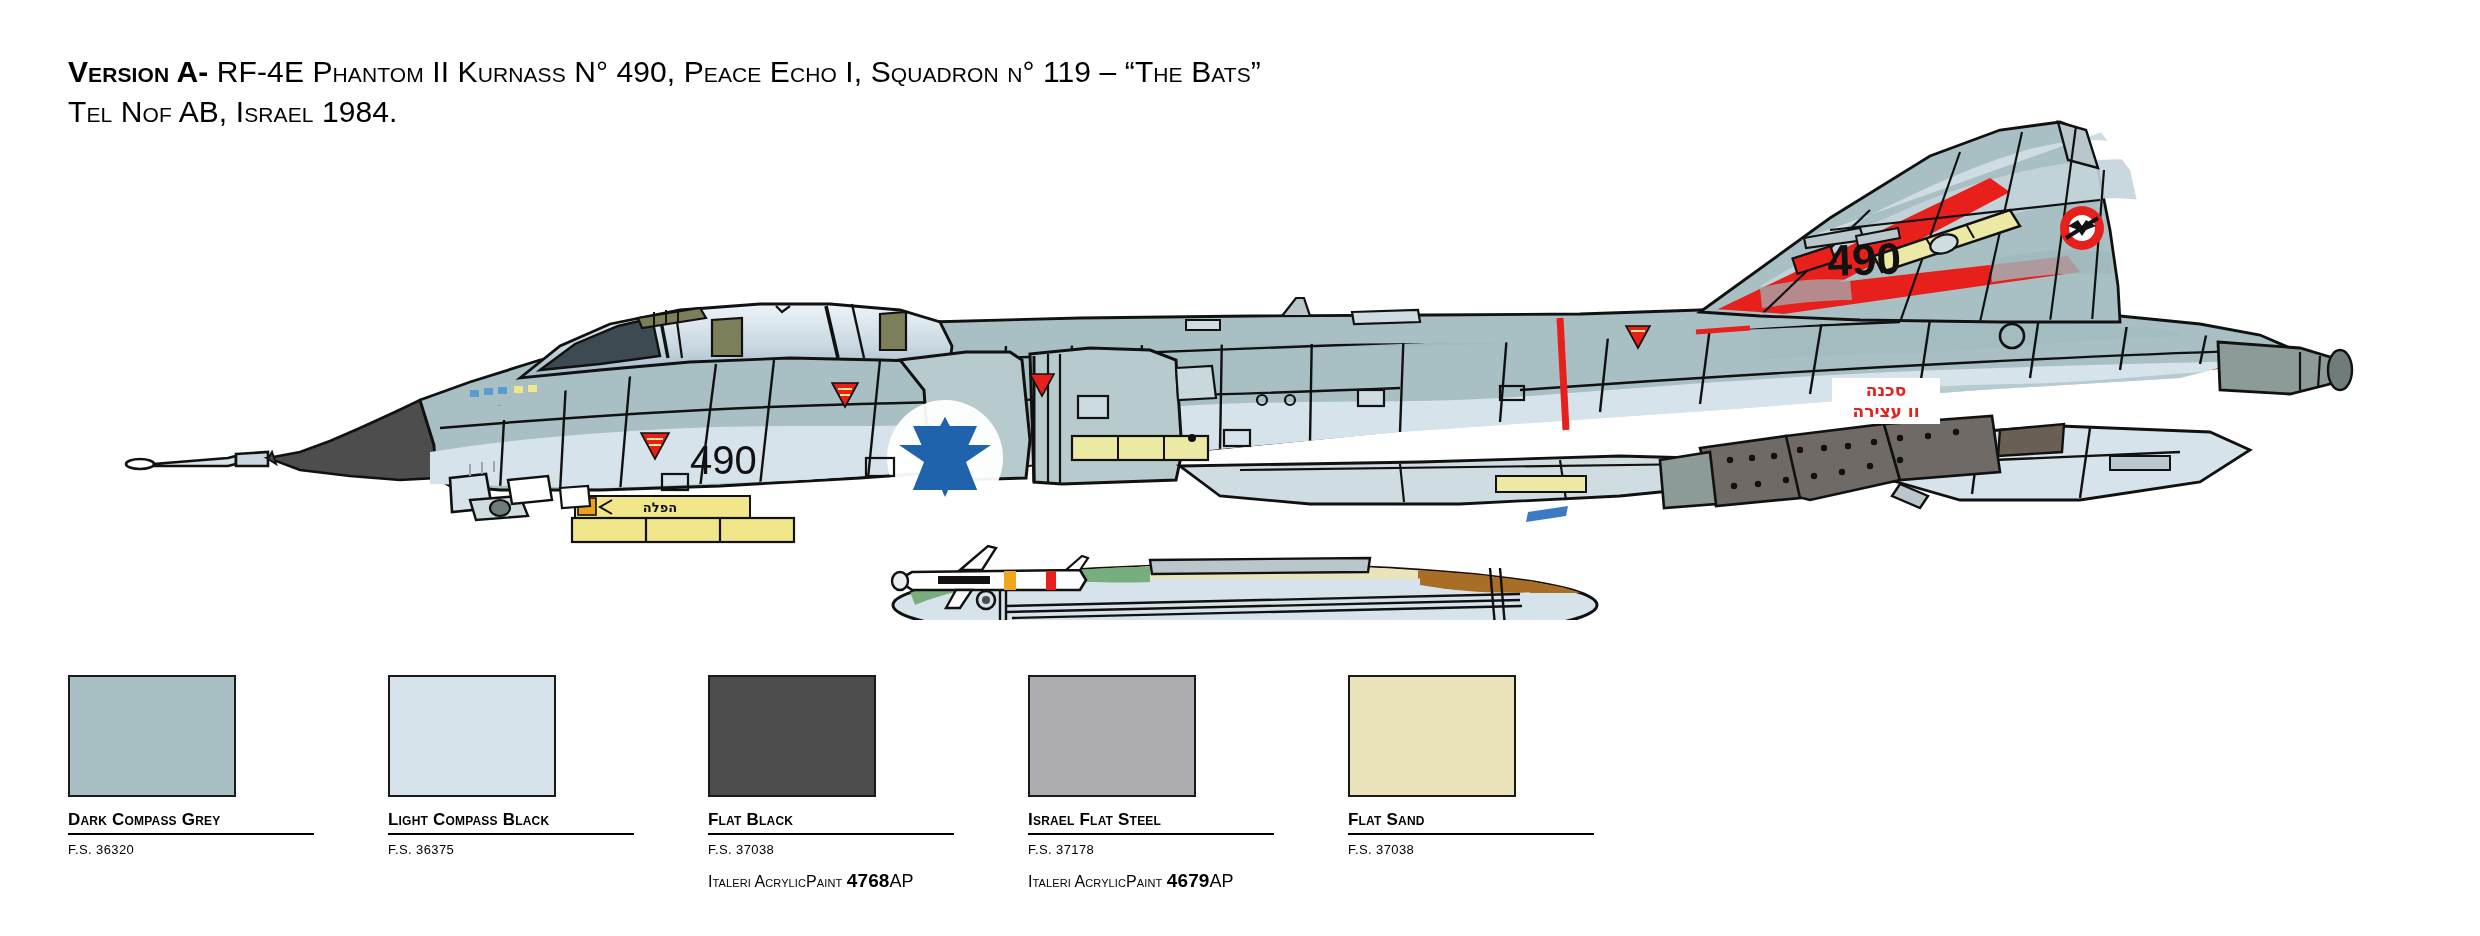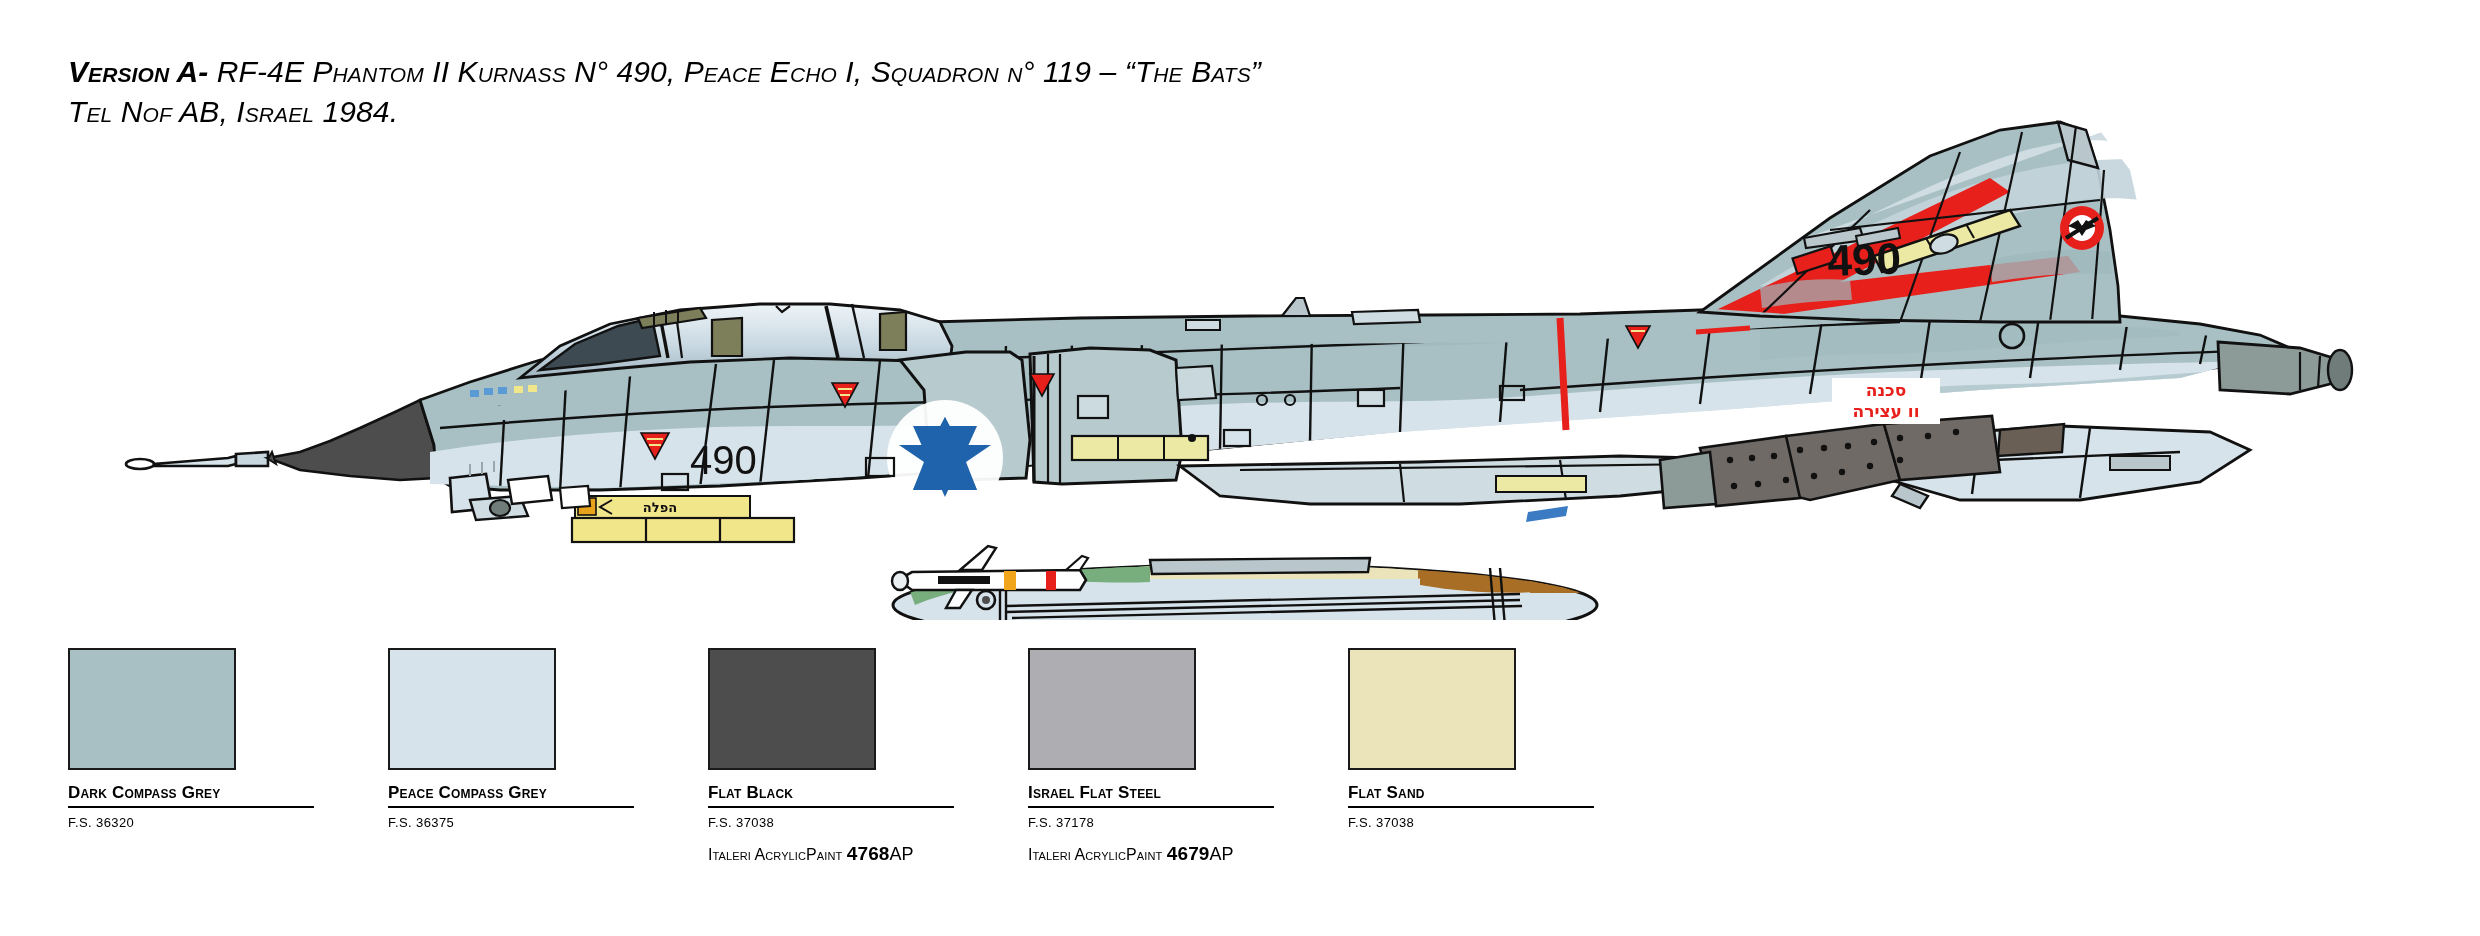--- a/index.html
+++ b/index.html
@@ -9,39 +9,38 @@
     font-family:"Liberation Sans","DejaVu Sans",sans-serif;
     color:#000;
   }
 
   
   #heading{
     position:absolute;left:68px;top:52px;width:1800px;
   }
   .hline{
     white-space:nowrap;
-    font-style:italic;
     font-size:30px;
     line-height:40px;
     letter-spacing:.1px;
   }
   .vbold{font-weight:bold;}
   .sc{font-variant:small-caps;}
   .hline .big{font-size:30px;}
 
   
   #artwork{
     position:absolute;left:0;top:60px;width:2480px;height:560px;
   }
   #artwork svg{display:block;}
 
   
   #swatches{
     position:absolute;left:68px;top:648px;width:2360px;height:270px;
-    display:flex;flex-direction:row;
+    display:flex;flex-direction:row;align-items:center;
   }
   .sw-col{
     width:272px;margin-right:48px;position:relative;
   }
   .sw-col:last-child{margin-right:0;}
   .sw-chip{
     width:168px;height:122px;border:2px solid #1a1a1a;box-sizing:border-box;
   }
   .sw-name{
     margin-top:13px;
@@ -446,21 +445,21 @@
     <div class="sw-name">Dark Compass Grey</div>
     <div class="sw-fs">F.S. 36320</div>
     <div class="sw-ip empty">
       <span>Italeri AcrylicPaint</span>
       <b></b><span class="ap"></span>
     </div>
   </div>
 
   <div class="sw-col">
     <div class="sw-chip" style="background:#d7e3ea"></div>
-    <div class="sw-name">Peace Compass Grey</div>
+    <div class="sw-name">Light Compass Black</div>
     <div class="sw-fs">F.S. 36375</div>
     <div class="sw-ip empty">
       <span>Italeri AcrylicPaint</span>
       <b></b><span class="ap"></span>
     </div>
   </div>
 
   <div class="sw-col">
     <div class="sw-chip" style="background:#4d4d4d"></div>
     <div class="sw-name">Flat Black</div>

